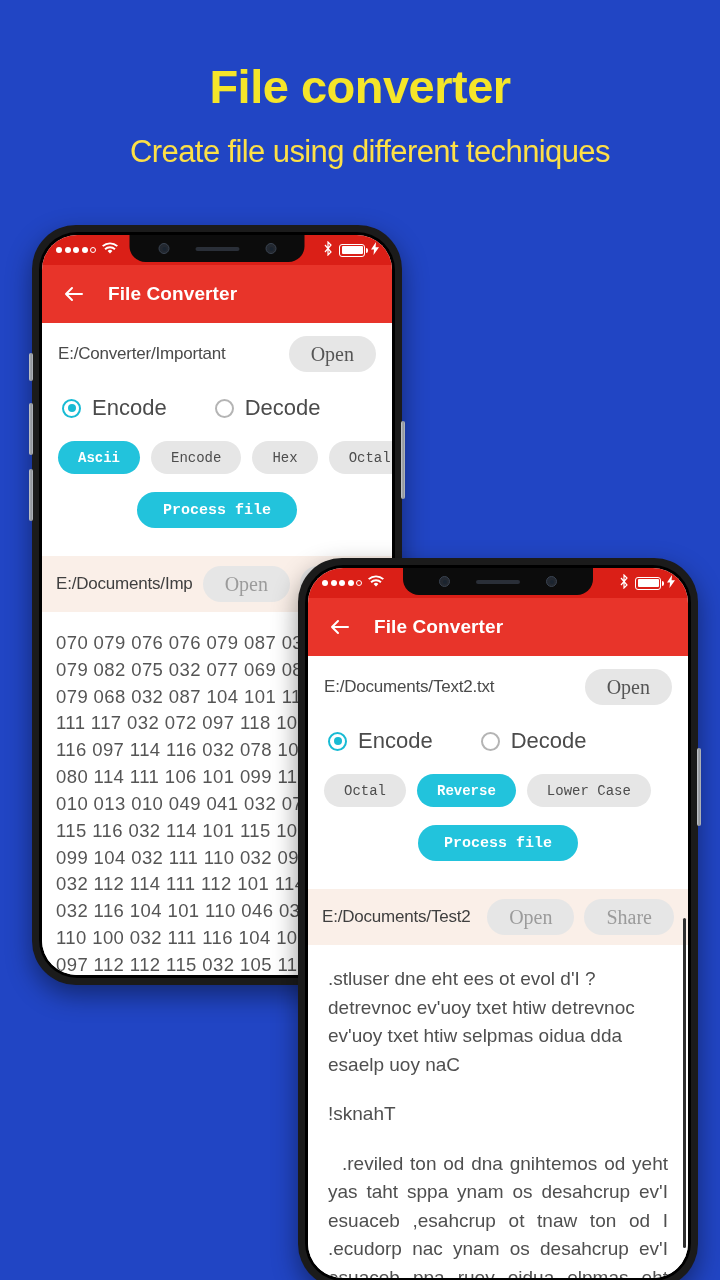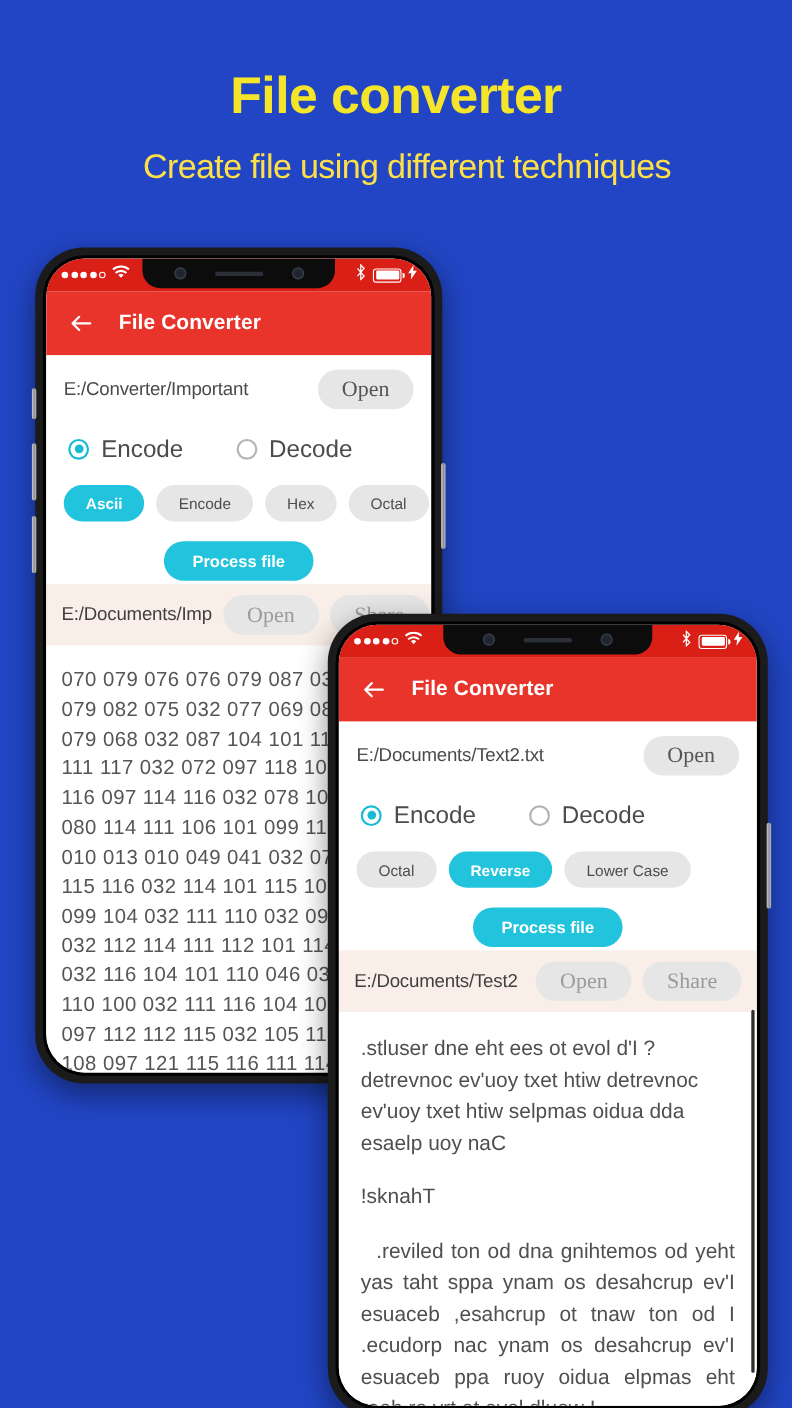--- a/index.html
+++ b/index.html
@@ -241,27 +241,27 @@
     white-space: nowrap;
   }
   .chip {
     background: #E6E6E6;
     border: none;
     border-radius: 20px;
     height: 33px;
     padding: 0 20px;
     font-size: 14px;
     color: #4d4d4d;
-    font-family: Liberation Sans, sans-serif;
+    font-family: Liberation Mono, monospace;
     cursor: pointer;
     flex: none;
   }
   .chip.active { background: #22C3DC; color: #fff; font-weight: bold; }
 
-  .process-wrap { display:flex; justify-content:center; padding: 14px 0 3px 0; background:#fff; }
+  .process-wrap { display:flex; justify-content:center; padding: 14px 0 28px 0; background:#fff;font-family:Liberation Mono, monospace; }
   .process {
     background: #22C3DC;
     border: none;
     border-radius: 20px;
     height: 36px;
     padding: 0 26px;
     color: #fff;
     font-size: 15px;
     font-weight: bold;
     font-family: inherit;

